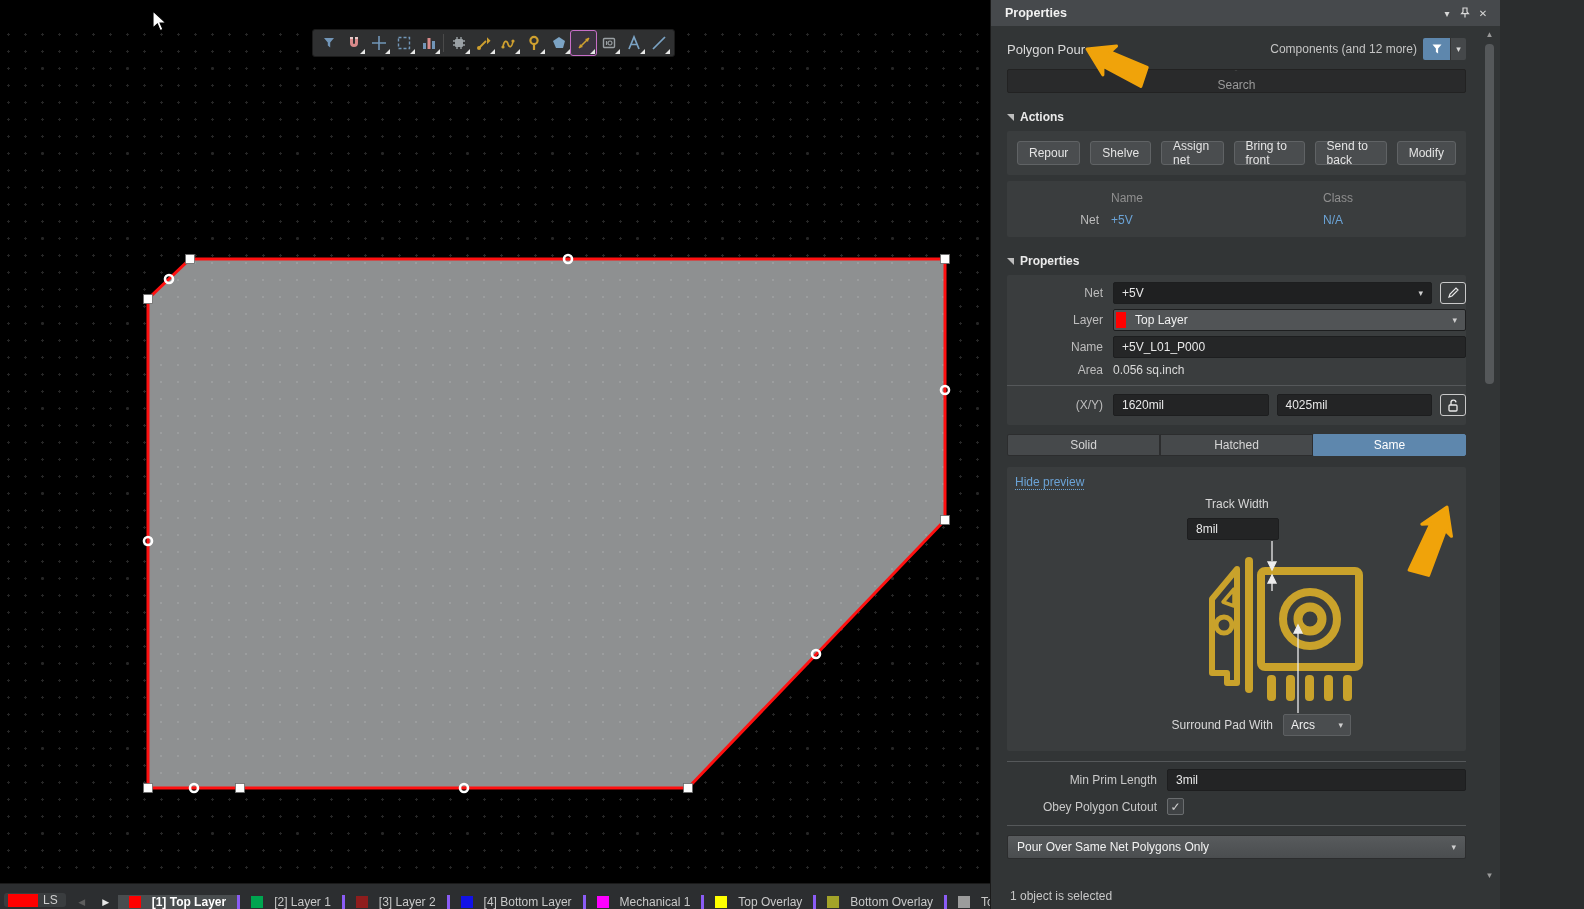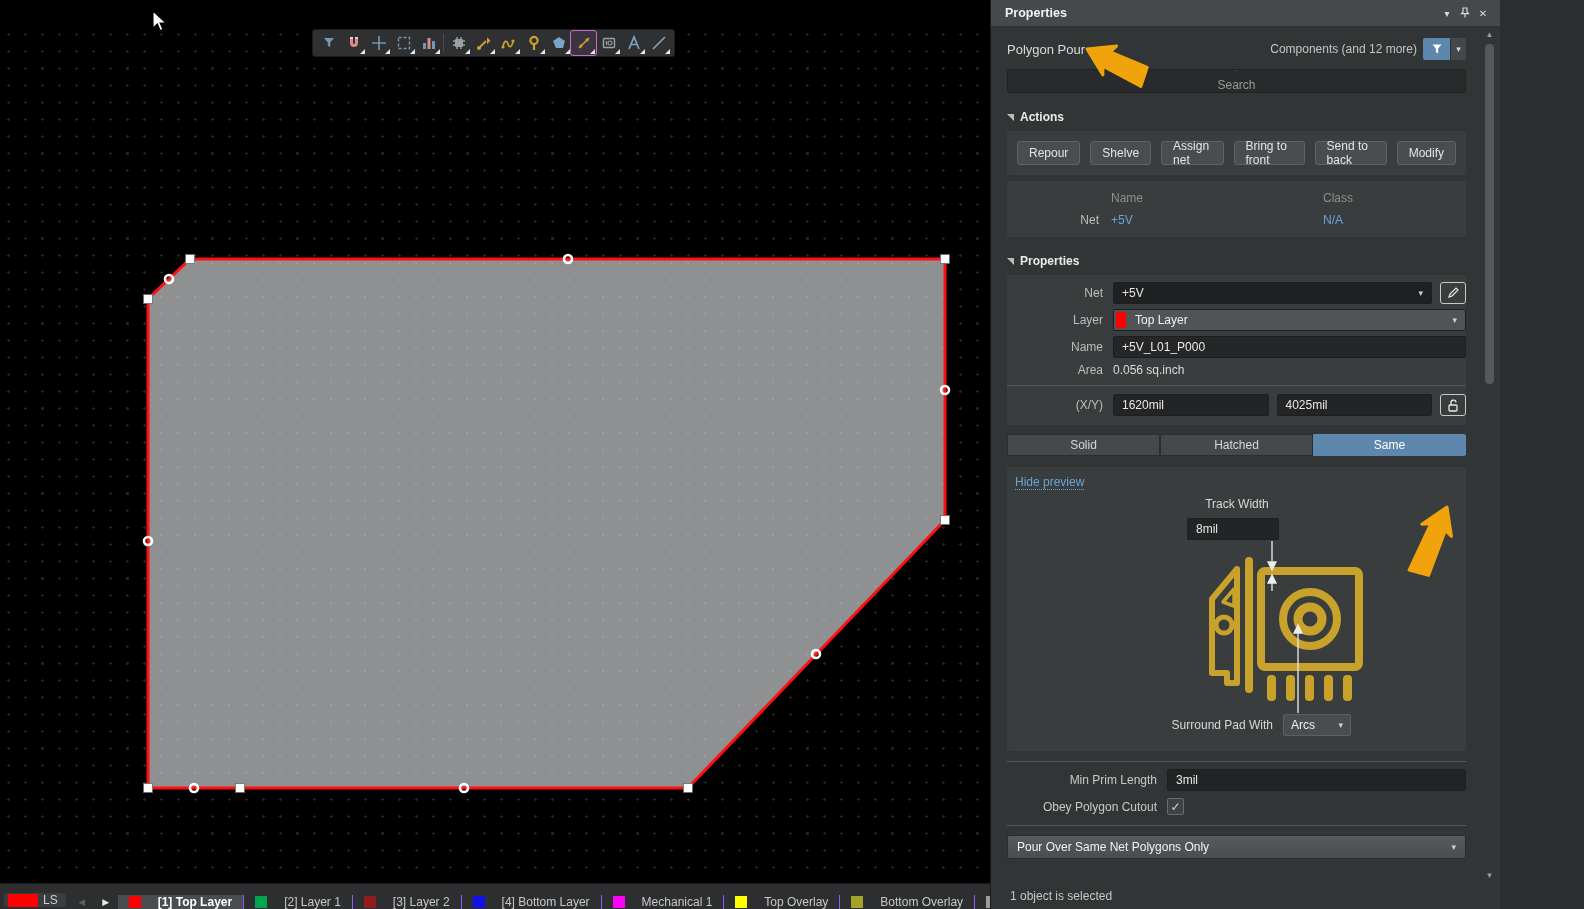--- a/index.html
+++ b/index.html
@@ -28,21 +28,21 @@
   
   #cursor { position:absolute; left:152px; top:10px; }
 
   
   #layerbar { position:absolute; left:0; bottom:0; width:1153px; height:26px; background:#2c2e30;
               display:flex; align-items:flex-end; border-top:1px solid #1a1a1a; font-size:12px; }
   #lsbox { display:flex; align-items:center; gap:5px; background:#3a3d3f; border-radius:3px; margin:2px 4px; padding:0 8px 0 4px; color:#cfcfcf; }
   #lsswatch { width:30px; height:13px; background:#ff0000; }
   .navbtn { width:22px; margin:2px 1px; display:flex; align-items:center; justify-content:center; border-radius:3px; color:#e8e8e8; font-size:9px; }
   .navbtn.disabled { color:#5d5d5d; }
-  .ltab { display:flex; align-items:center; gap:17px; padding:0 11px; color:#c9c9c9; border-right:1px solid #8b5cf6; white-space:nowrap; }
+  .ltab { display:flex; align-items:center; gap:11px; padding:0 11px; color:#c9c9c9; border-right:3px solid #8b5cf6; white-space:nowrap; }
   .ltab .sw { width:12px; height:12px; flex:none; }
   .ltab.active { background:#494d4f; color:#fff; font-weight:bold; }
 
   
   #panel { position:absolute; left:990px; top:0; width:510px; height:909px; background:#323536; border-left:1px solid #1a1a1a; }
   #ptitle { height:26px; background:#46494c; display:flex; align-items:center; padding:0 8px 0 14px; }
   #ptitle .t { font-weight:bold; color:#f2f2f2; font-size:12.5px; flex:1; }
   .tico { width:18px; text-align:center; color:#d8d8d8; font-size:10px; }
   #pbody { position:absolute; top:26px; left:0; right:0; bottom:0; padding:0 34px 0 16px; }
 

